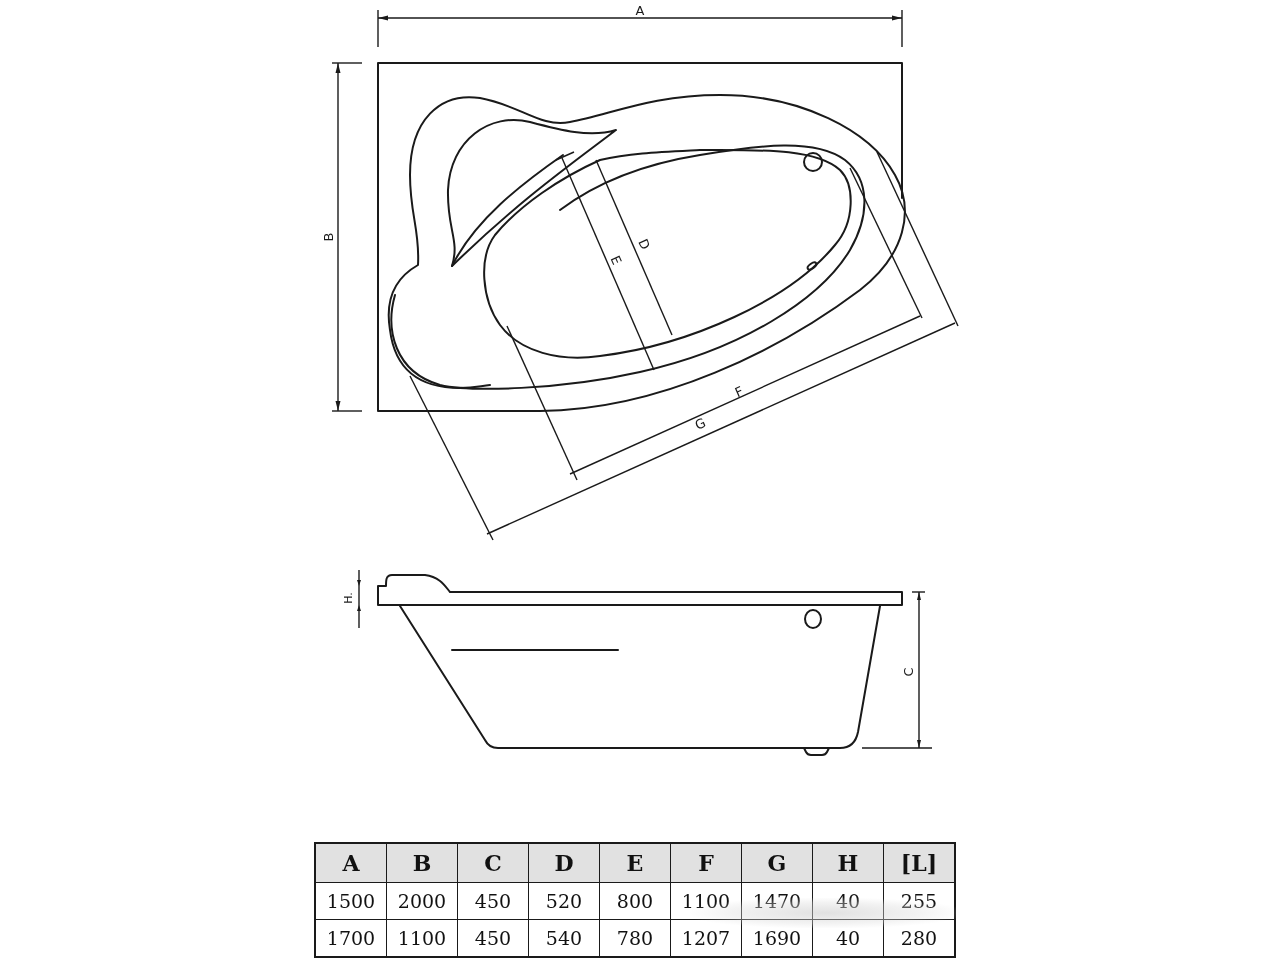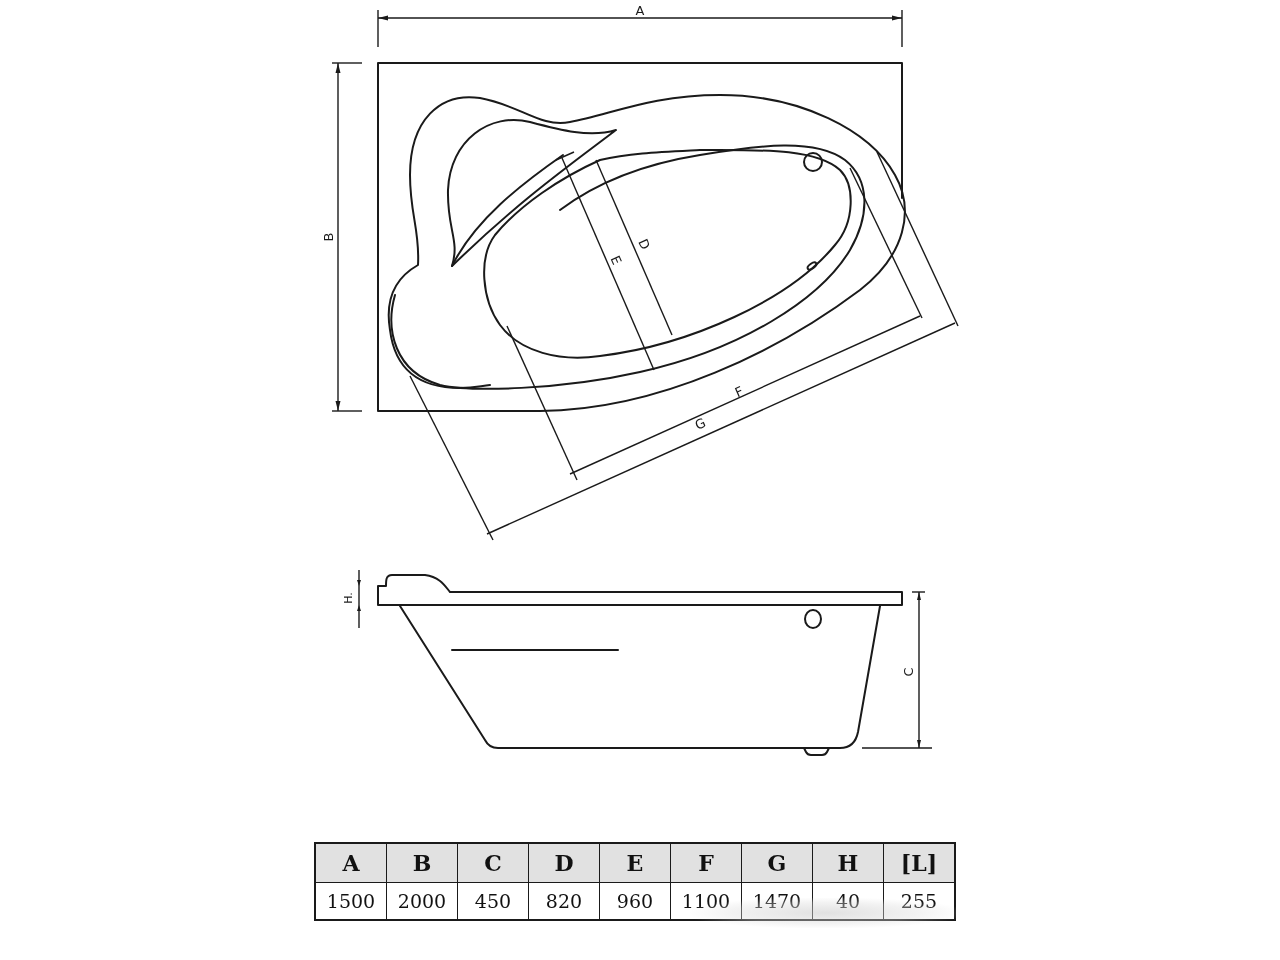--- a/index.html
+++ b/index.html
@@ -168,22 +168,33 @@
       <th>G</th>
       <th>H</th>
       <th>[L]</th>
     </tr>
   </thead>
   <tbody>
     <tr>
       <td>1500</td>
       <td>2000</td>
       <td>450</td>
-      <td>820</td>
-      <td>960</td>
+      <td>520</td>
+      <td>800</td>
       <td>1100</td>
       <td>1470</td>
       <td>40</td>
       <td>255</td>
     </tr>
+    <tr>
+      <td>1700</td>
+      <td>1100</td>
+      <td>450</td>
+      <td>540</td>
+      <td>780</td>
+      <td>1207</td>
+      <td>1690</td>
+      <td>40</td>
+      <td>280</td>
+    </tr>
   </tbody>
 </table>
 <div class="watermark"></div>
 
 </body></html>

